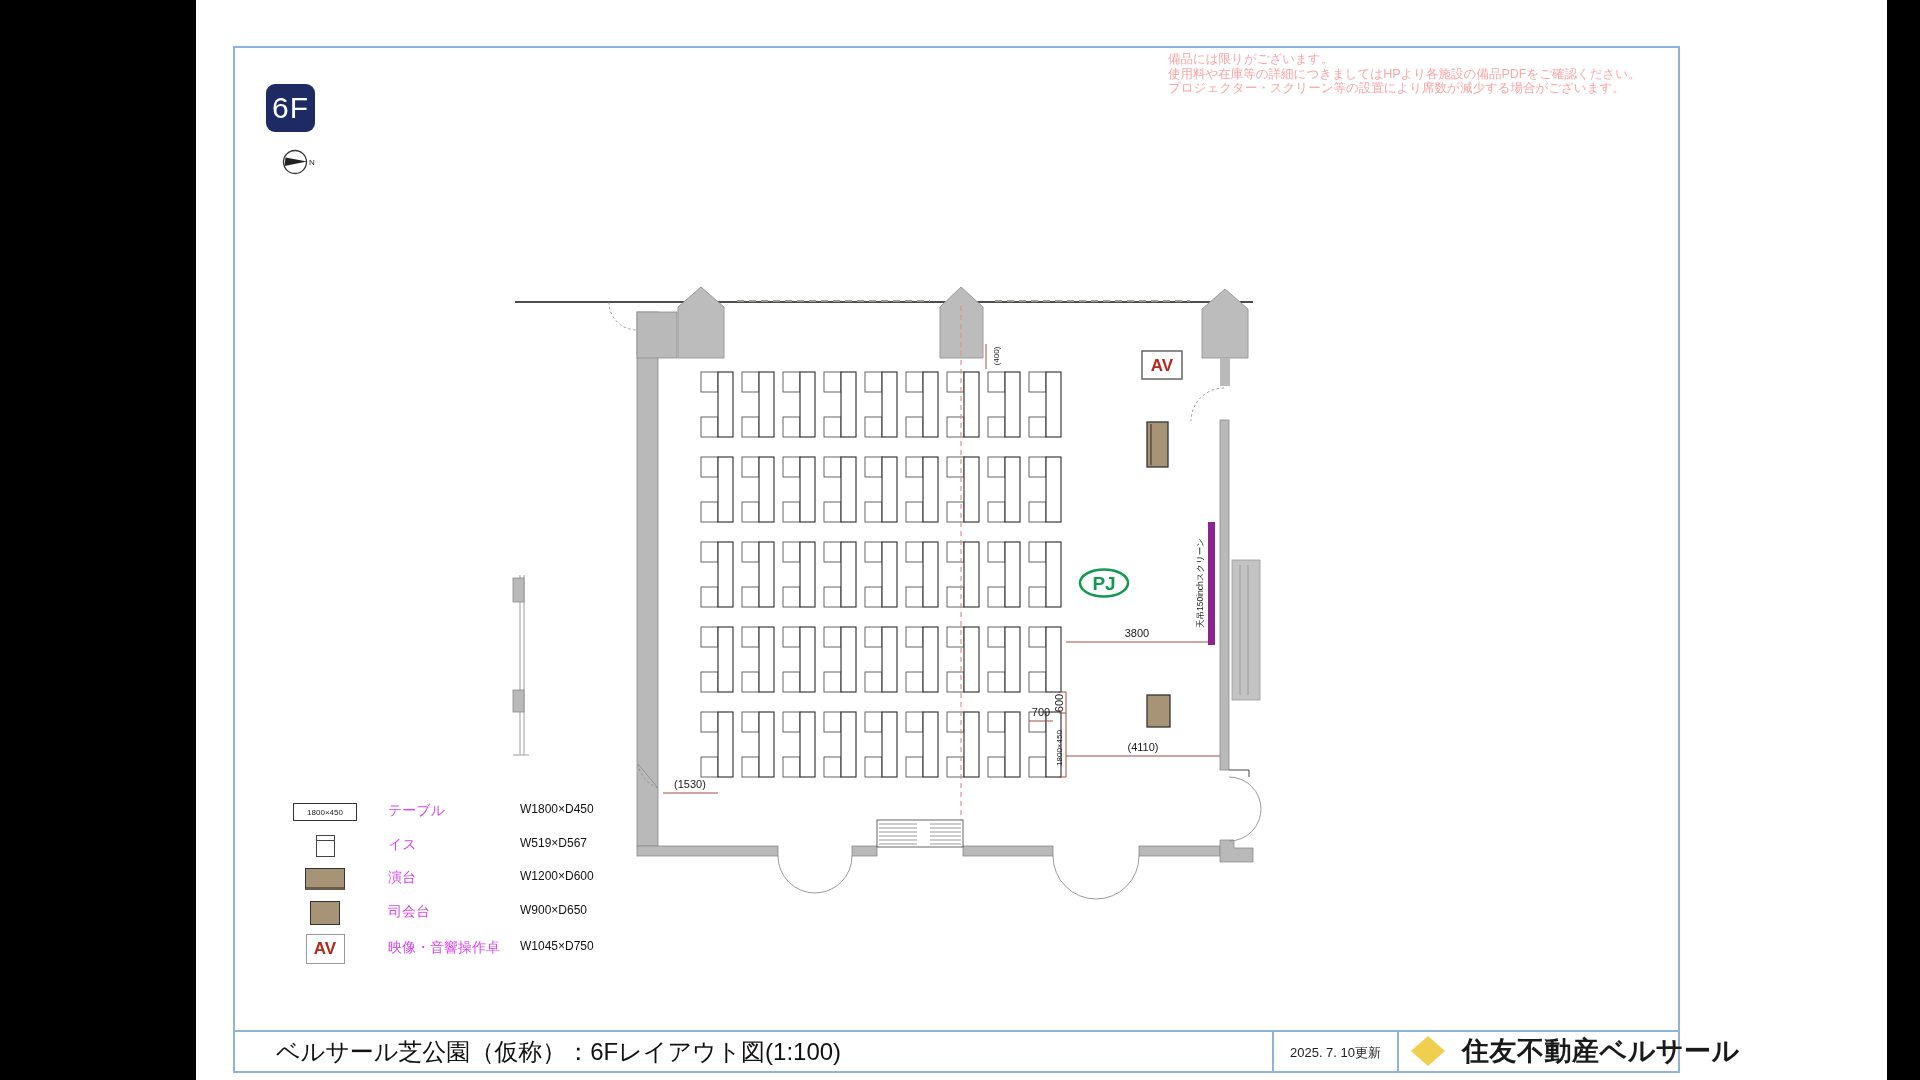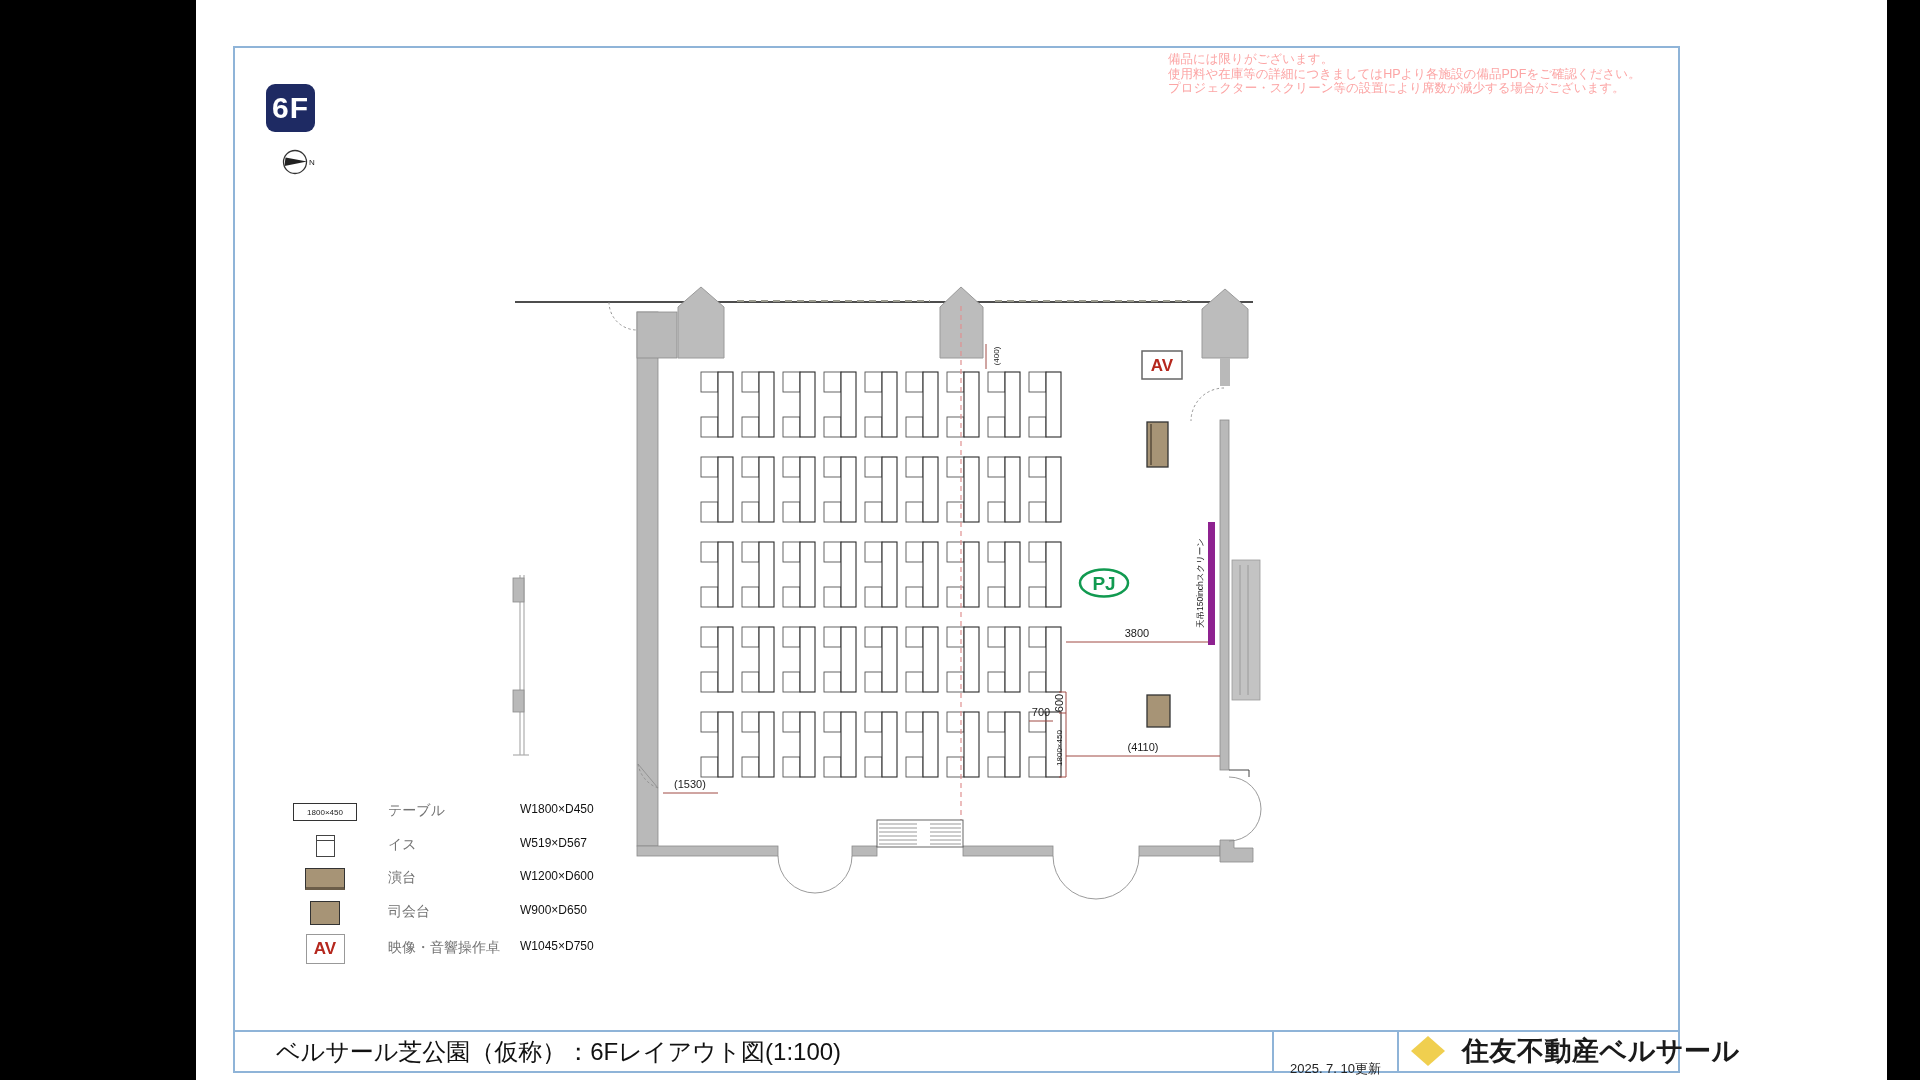--- a/index.html
+++ b/index.html
@@ -1,54 +1,54 @@
 <!DOCTYPE html>
 <html><head>
 <meta charset="utf-8">
 <style>
   html,body{margin:0;padding:0;background:#000;font-family:"Liberation Sans","DejaVu Sans",sans-serif;}
   #stage{position:relative;width:1920px;height:1080px;background:#000;overflow:hidden;}
   #paper-bg{position:absolute;left:196px;top:0;width:1691px;height:1080px;background:#ffffff;}
   #page{position:absolute;left:233px;top:46px;width:1447px;height:1027px;border:2px solid #8fb4d8;box-sizing:border-box;background:#fff;}
   
-  #floor-badge{position:absolute;left:266px;top:84px;width:49px;height:48px;border-radius:9px;background:#1e2a63;color:#fff;font-size:30px;font-weight:bold;display:flex;align-items:center;justify-content:center;letter-spacing:1px;}
+  #floor-badge{position:absolute;left:266px;top:84px;width:49px;height:48px;border-radius:9px;background:#1e2a63;color:#fff;font-size:30px;font-weight:normal;display:flex;align-items:center;justify-content:center;letter-spacing:1px;}
   #page-title{position:absolute;left:393px;top:94px;font-size:26px;color:#111;white-space:nowrap;}
   #notes{position:absolute;left:1168px;top:52px;font-size:12.5px;color:#fca5a5;line-height:14.5px;white-space:nowrap;}
   #notes .gap{margin-top:0;}
   
   #plan-svg{position:absolute;left:500px;top:270px;}
   .wallfill{fill:#b9b9b9;stroke:#8a8a8a;stroke-width:0.8;}
   .pillar{fill:#bcbcbc;stroke:#9a9a9a;stroke-width:1;}
   .wallline{stroke:#4d4d4d;stroke-width:2;}
   .ovh{stroke:#9a9a8e;stroke-width:2;stroke-dasharray:7 5;}
   .door{stroke:#909090;stroke-width:0.9;fill:none;}
   .doordot{stroke:#8a8a8a;stroke-width:0.9;fill:none;stroke-dasharray:2.5 2.5;}
   .dim{stroke:#a04a44;stroke-width:1;fill:none;}
   .dimtxt{font-size:11px;fill:#1a1a1a;}
   .dimtxt-s{font-size:8px;fill:#1a1a1a;}
   .tbl{fill:#fff;stroke:#2b2b2b;stroke-width:1.1;}
   .chr{fill:#fff;stroke:#555;stroke-width:0.9;}
   .frag{stroke:#adadad;stroke-width:1.2;}
   
   .leg-row{position:absolute;left:290px;height:30px;}
   .leg-icon{position:absolute;left:0;width:70px;height:30px;display:flex;align-items:center;justify-content:center;}
-  .leg-label{position:absolute;left:98px;top:5px;font-size:14px;color:#737373;white-space:nowrap;}
+  .leg-label{position:absolute;left:98px;top:5px;font-size:14px;color:#d946ef;white-space:nowrap;}
   .leg-size{position:absolute;left:230px;top:5px;font-size:12px;color:#111;white-space:nowrap;}
   .icon-table{width:62px;height:16px;border:1.2px solid #333;background:#fff;display:flex;align-items:center;justify-content:center;font-size:8px;color:#222;}
   .icon-chair{width:17px;height:20px;border:1px solid #444;background:#fff;position:relative;}
   .icon-chair::after{content:"";position:absolute;left:0;right:0;top:4px;border-top:1px solid #444;}
   .icon-lectern{width:40px;height:22px;background:#a79476;border:1.3px solid #333;border-bottom:3px solid #6b5d49;box-sizing:border-box;}
   .icon-mc{width:30px;height:24px;background:#a79476;border:1.3px solid #333;box-sizing:border-box;}
   .icon-av{width:37px;height:28px;border:1px solid #999;background:#fff;color:#b5271d;font-size:17px;font-weight:bold;display:flex;align-items:center;justify-content:center;}
   
   #footer-line{position:absolute;left:233px;top:1030px;width:1447px;height:0;border-top:2px solid #8fb4d8;}
   #footer-div1{position:absolute;left:1272px;top:1030px;height:43px;border-left:2px solid #8fb4d8;}
   #footer-div2{position:absolute;left:1397px;top:1030px;height:43px;border-left:2px solid #8fb4d8;}
   #footer-title{position:absolute;left:276px;top:1036px;font-size:24px;color:#111;white-space:nowrap;}
-  #footer-updated{position:absolute;left:1274px;top:1044px;width:123px;text-align:center;font-size:13px;color:#222;margin-top:16px;}
+  #footer-updated{position:absolute;left:1274px;top:1044px;width:123px;text-align:center;font-size:13px;color:#222;}
   #brand{position:absolute;left:1410px;top:1033px;display:flex;align-items:center;}
   #brand-name{font-size:27px;font-weight:bold;color:#1a1a1a;margin-left:16px;white-space:nowrap;letter-spacing:0.5px;}
   #compass{position:absolute;left:281px;top:147px;}
 </style>
 </head>
 <body>
 
 <div id="stage">
   <div id="paper-bg"></div>
   <div id="page"></div>

